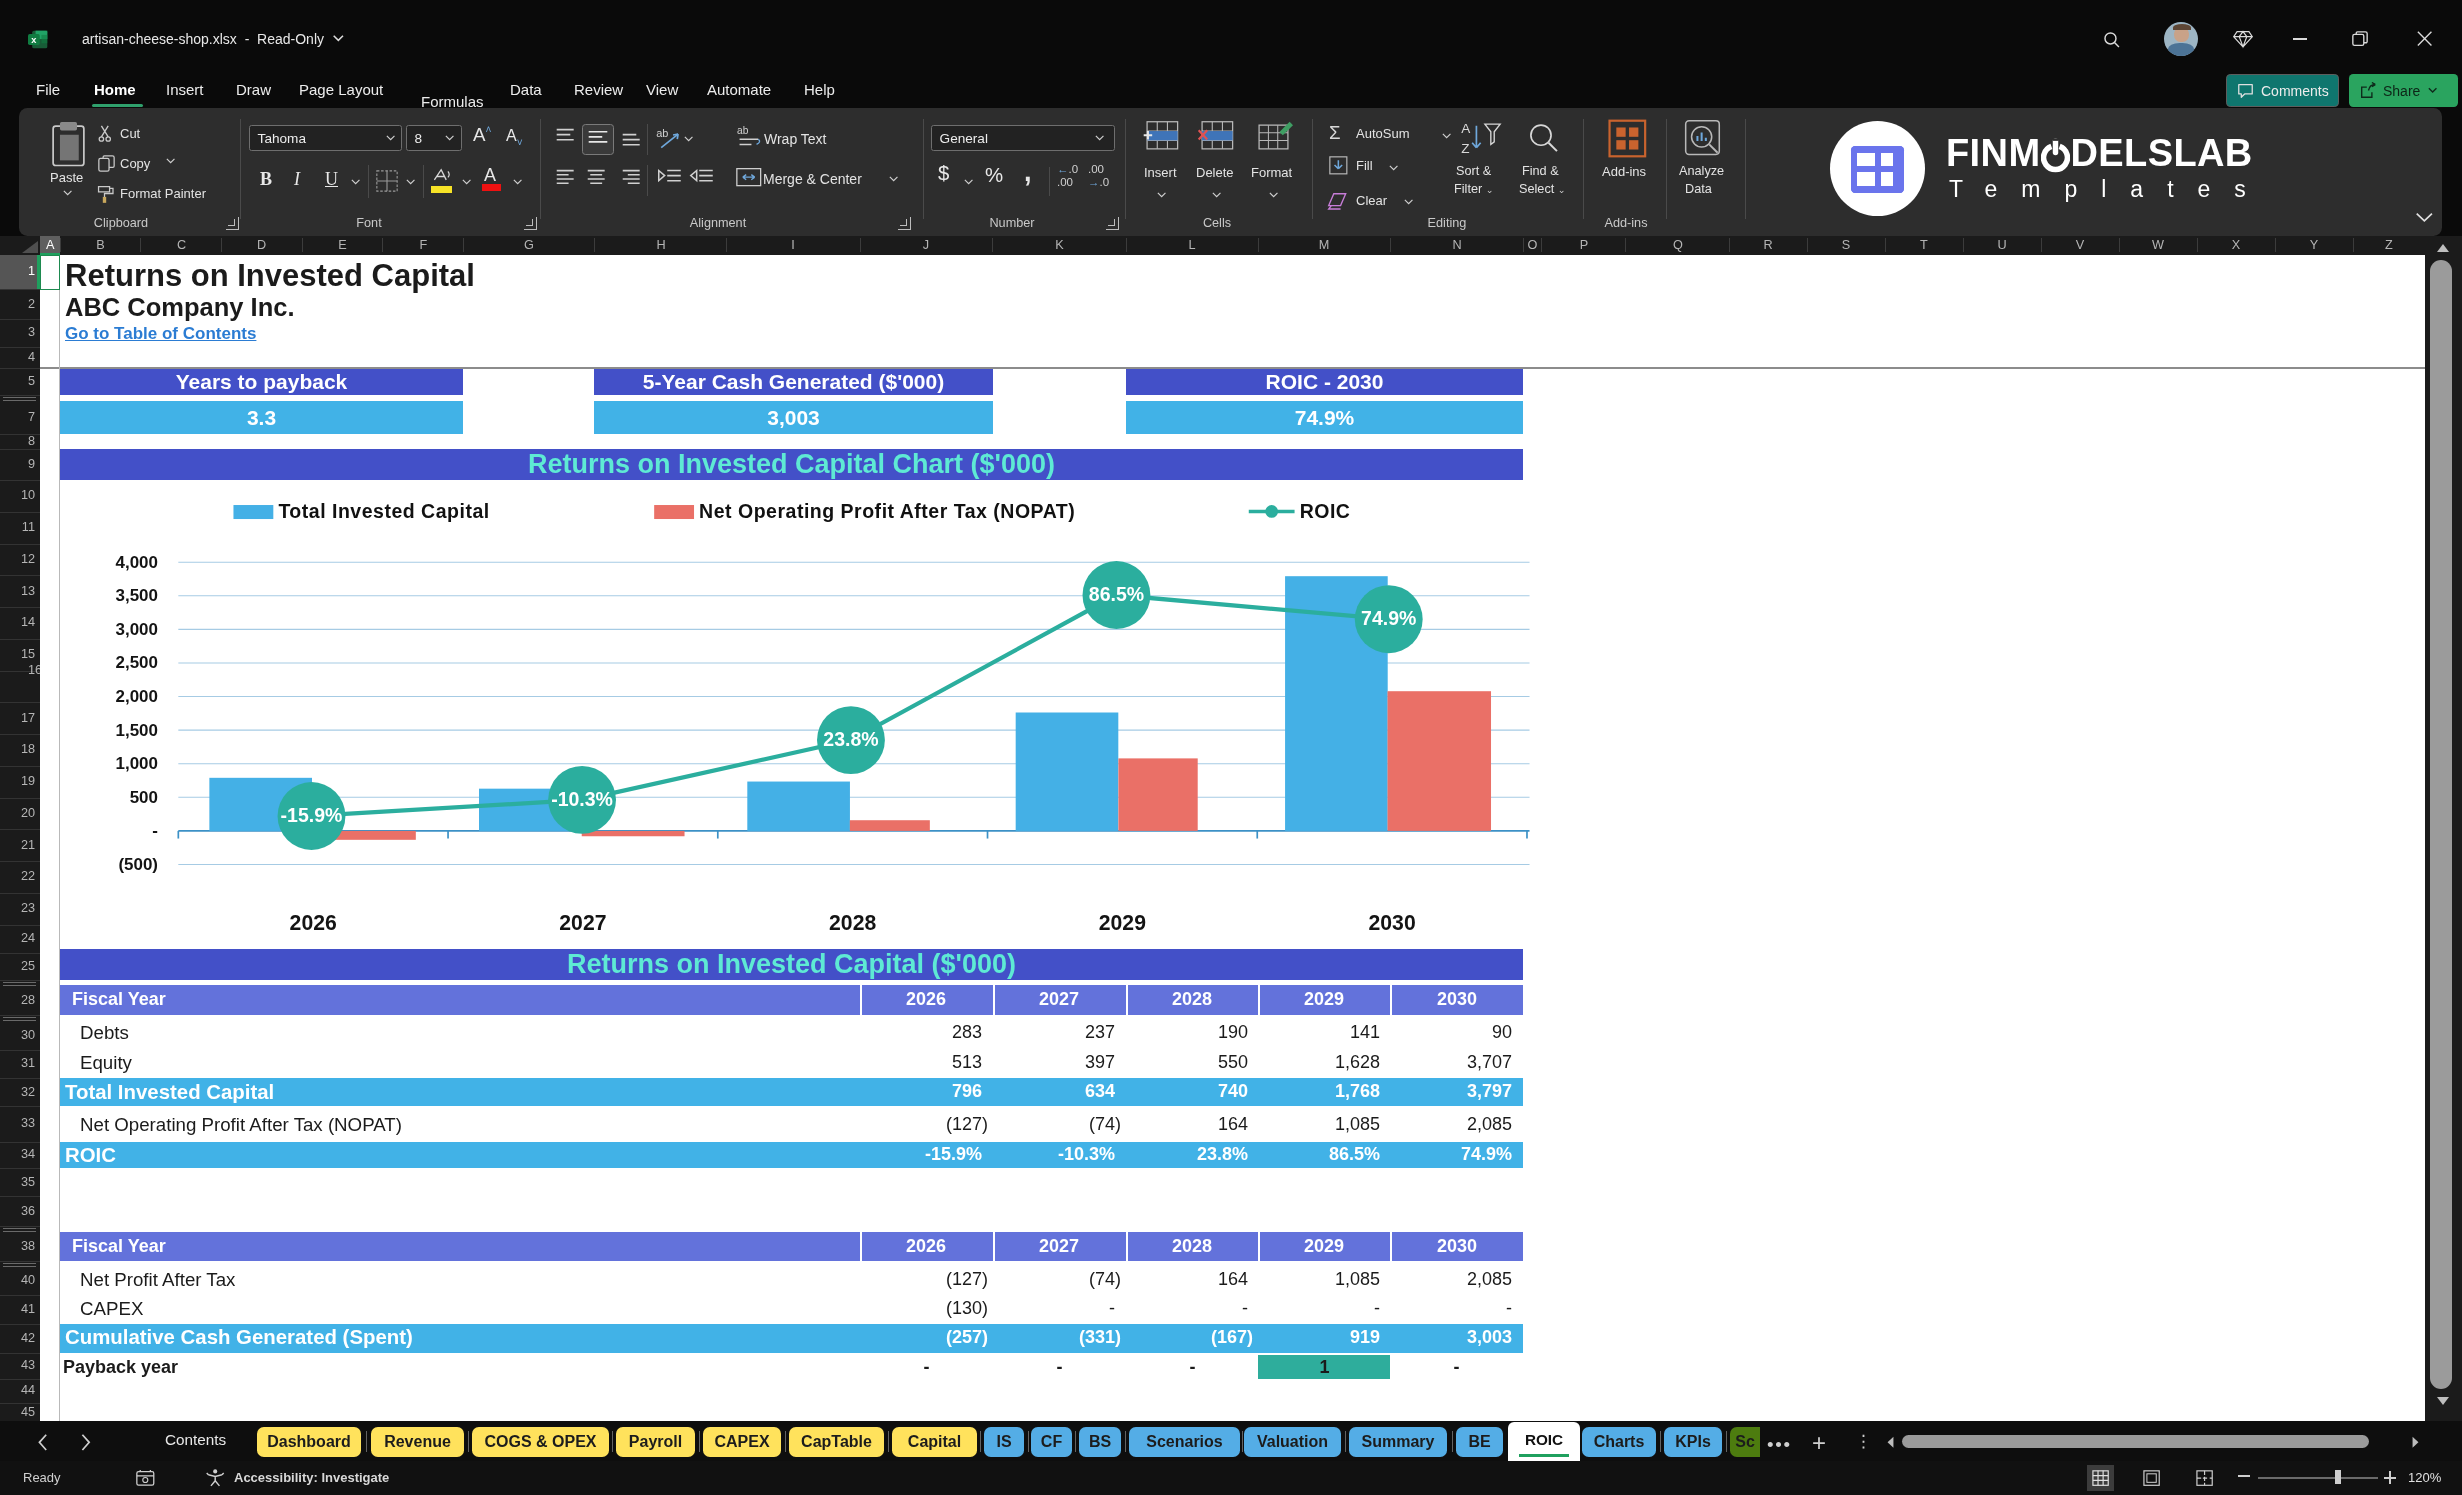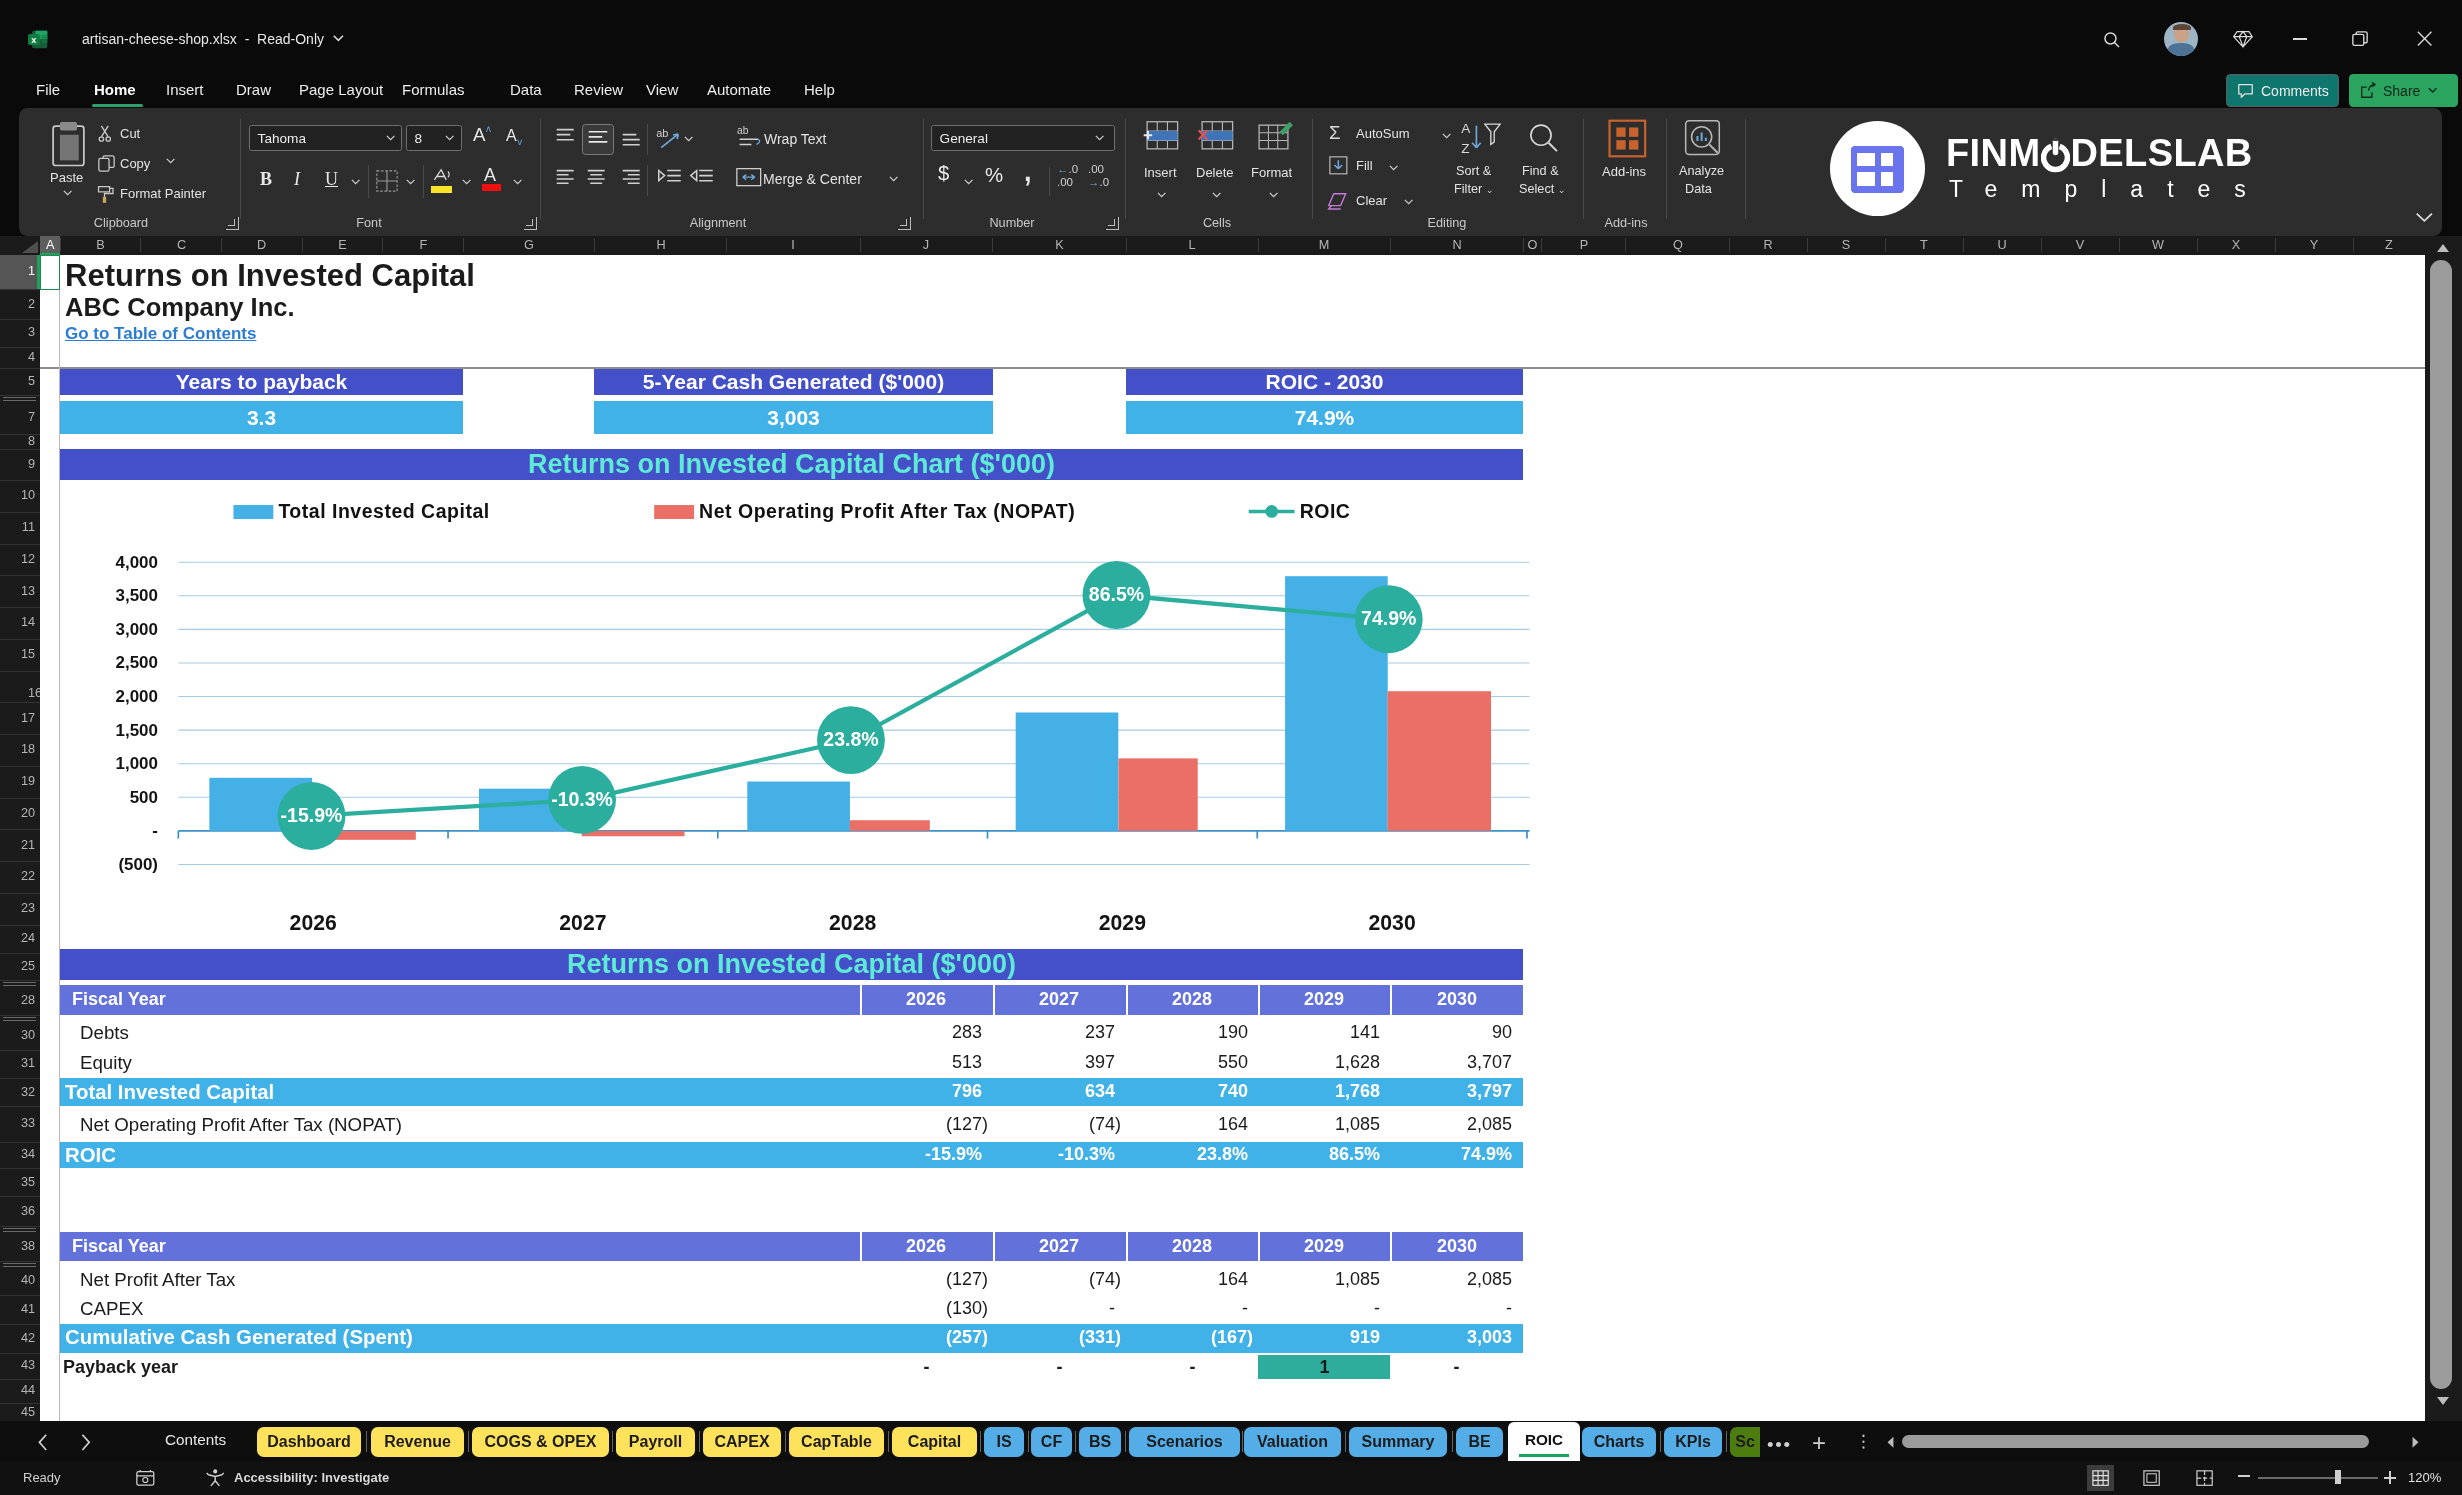--- a/index.html
+++ b/index.html
@@ -70,21 +70,21 @@
 <svg class="abs" style="left:2417px;top:31px;" width="15.3" height="15.3" viewBox="0 0 18 18">
       <path d="M1 1 L17 17 M17 1 L1 17" stroke="#dadada" stroke-width="1.6"></path>
     </svg>
 
 <div class="mi" style="left:36px;">File</div>
 <div class="mi" style="left:94px;font-weight:bold;color:#fff;">Home</div>
 <div class="abs" style="left:92px;top:104px;width:51px;height:2.5px;background:#2fa06c;border-radius:1.7px;"></div>
 <div class="mi" style="left:166px;">Insert</div>
 <div class="mi" style="left:236px;">Draw</div>
 <div class="mi" style="left:299px;">Page Layout</div>
-<div class="mi" style="left:402px;">Formulas</div>
+<div class="mi" style="left:421px;margin-top:12px;">Formulas</div>
 <div class="mi" style="left:510px;">Data</div>
 <div class="mi" style="left:574px;">Review</div>
 <div class="mi" style="left:646px;">View</div>
 <div class="mi" style="left:707px;">Automate</div>
 <div class="mi" style="left:804px;">Help</div>
 
 <div class="abs vctr" style="left:2226px;top:74px;width:113px;height:33px;border:0.8px solid #5d5d5d;border-radius:4.2px;background:#0f766e;">
   <svg style="margin-left:10.2px;" width="17" height="16" viewBox="0 0 20 19">
         <path d="M2 2 h16 v11 h-9 l-4 4 v-4 h-3 z" stroke="#e0e0e0" stroke-width="1.5" fill="none" stroke-linejoin="round"></path>
       </svg>
@@ -448,21 +448,21 @@
       <div class="rnum" style="top:520px;">11</div>
       <div class="abs" style="left:0;top:544px;width:40px;height:0.8px;background:#333;"></div>
       <div class="rnum" style="top:552px;">12</div>
       <div class="abs" style="left:0;top:575px;width:40px;height:0.8px;background:#333;"></div>
       <div class="rnum" style="top:584px;">13</div>
       <div class="abs" style="left:0;top:607px;width:40px;height:0.8px;background:#333;"></div>
       <div class="rnum" style="top:615px;">14</div>
       <div class="abs" style="left:0;top:639px;width:40px;height:0.8px;background:#333;"></div>
       <div class="rnum" style="top:647px;">15</div>
       <div class="abs" style="left:0;top:671px;width:40px;height:0.8px;background:#333;"></div>
-      <div class="rnum" style="top:686px;padding-left:28px;">16</div>
+      <div class="rnum" style="top:663px;padding-left:28px;">16</div>
       <div class="abs" style="left:0;top:702px;width:40px;height:0.8px;background:#333;"></div>
       <div class="rnum" style="top:711px;">17</div>
       <div class="abs" style="left:0;top:734px;width:40px;height:0.8px;background:#333;"></div>
       <div class="rnum" style="top:742px;">18</div>
       <div class="abs" style="left:0;top:766px;width:40px;height:0.8px;background:#333;"></div>
       <div class="rnum" style="top:774px;">19</div>
       <div class="abs" style="left:0;top:798px;width:40px;height:0.8px;background:#333;"></div>
       <div class="rnum" style="top:806px;">20</div>
       <div class="abs" style="left:0;top:829px;width:40px;height:0.8px;background:#333;"></div>
       <div class="rnum" style="top:838px;">21</div>

